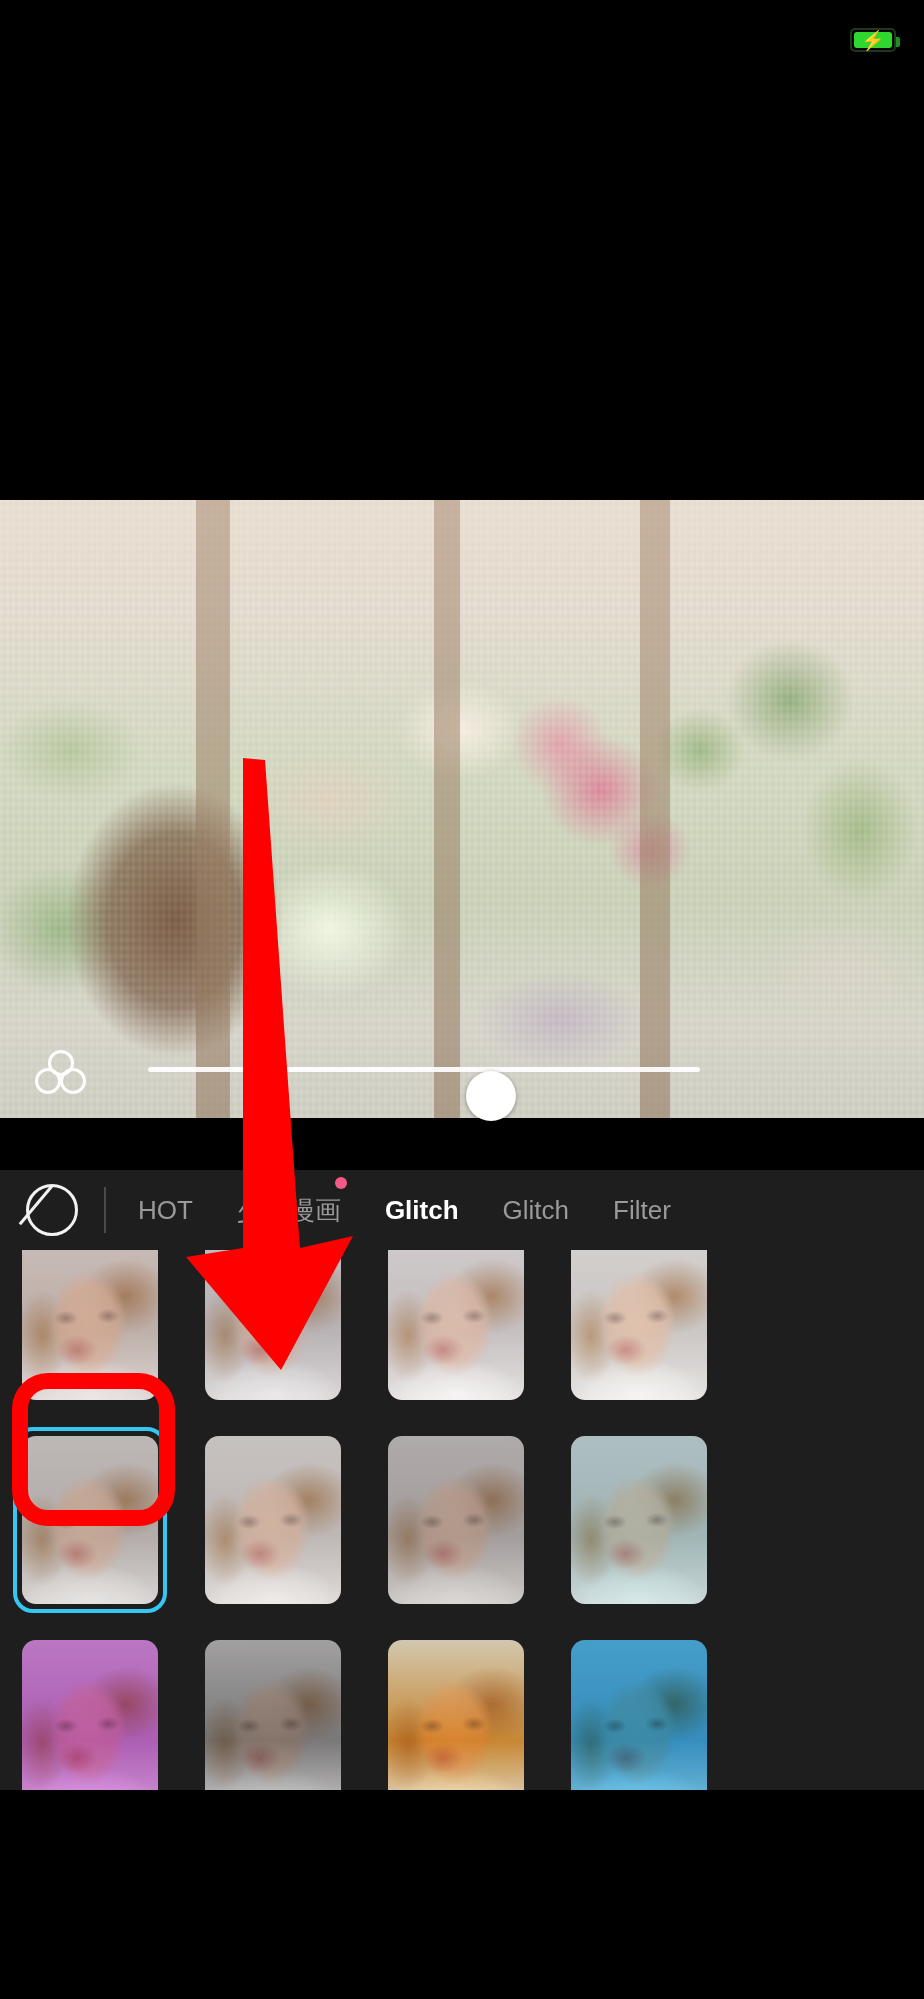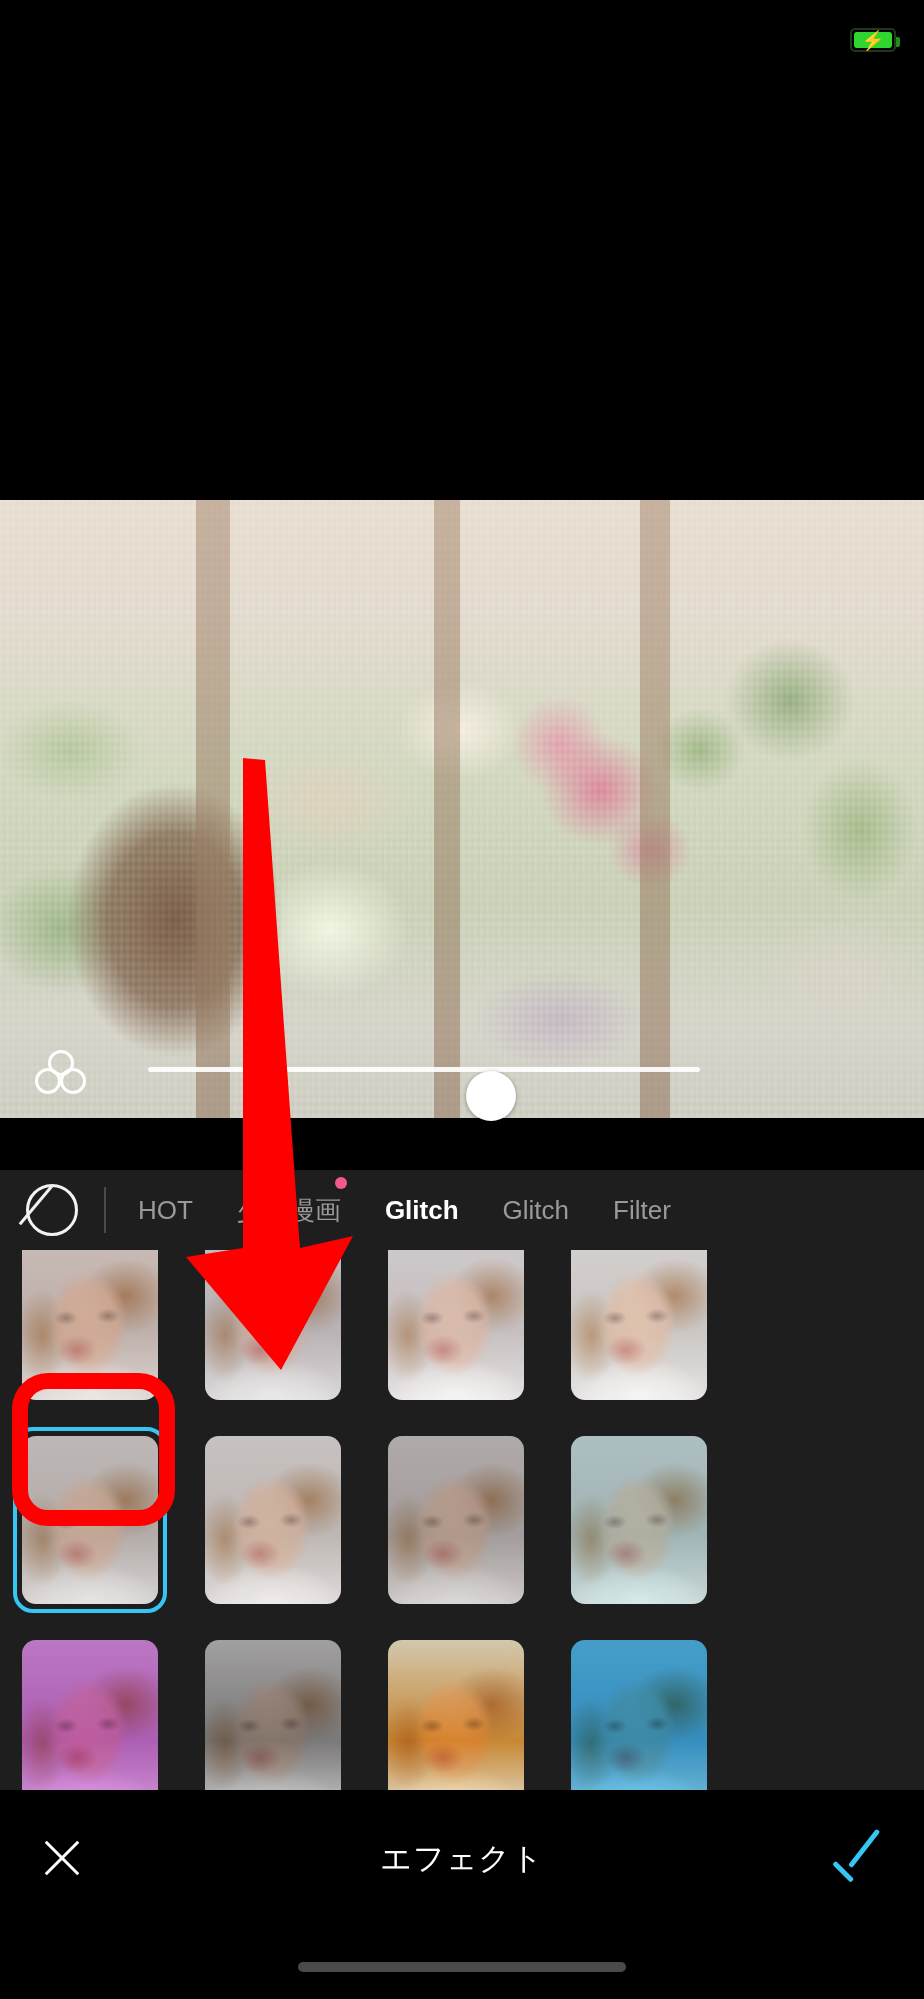--- a/index.html
+++ b/index.html
@@ -389,32 +389,20 @@
           </div>
           <div class="thumb-wrap">
             <div class="thumb" style="background: linear-gradient(rgb(79, 182, 232) 0%, rgb(63, 168, 224) 60%, rgb(127, 208, 240) 100%);">
               <div class="face" style="mix-blend-mode: multiply; opacity: 0.92;"></div>
             </div>
           </div>
         </div>
       </div>
   </div>
 
-  <div id="bottom-bar">
-    <div id="close-button">
-      <span></span>
-        <span></span>
-    </div>
-    <div id="bar-title">エフェクト</div>
-    <div id="confirm-button">
-      <div class="s1"></div>
-        <div class="s2"></div>
-    </div>
-    <div id="home-indicator"></div>
-  </div>
 
   <div id="annotation-layer">
     <svg width="924" height="1999">
       <polygon points="243,758 300,1248 353,1236 281,1370 186,1257 243,1248" fill="#ff0000"></polygon>
       <polygon points="243,758 265,760 300,1250 245,1258" fill="#ff0000"></polygon>
     </svg>
     <div id="ann-highlight"></div>
   </div>
 
 </div>

